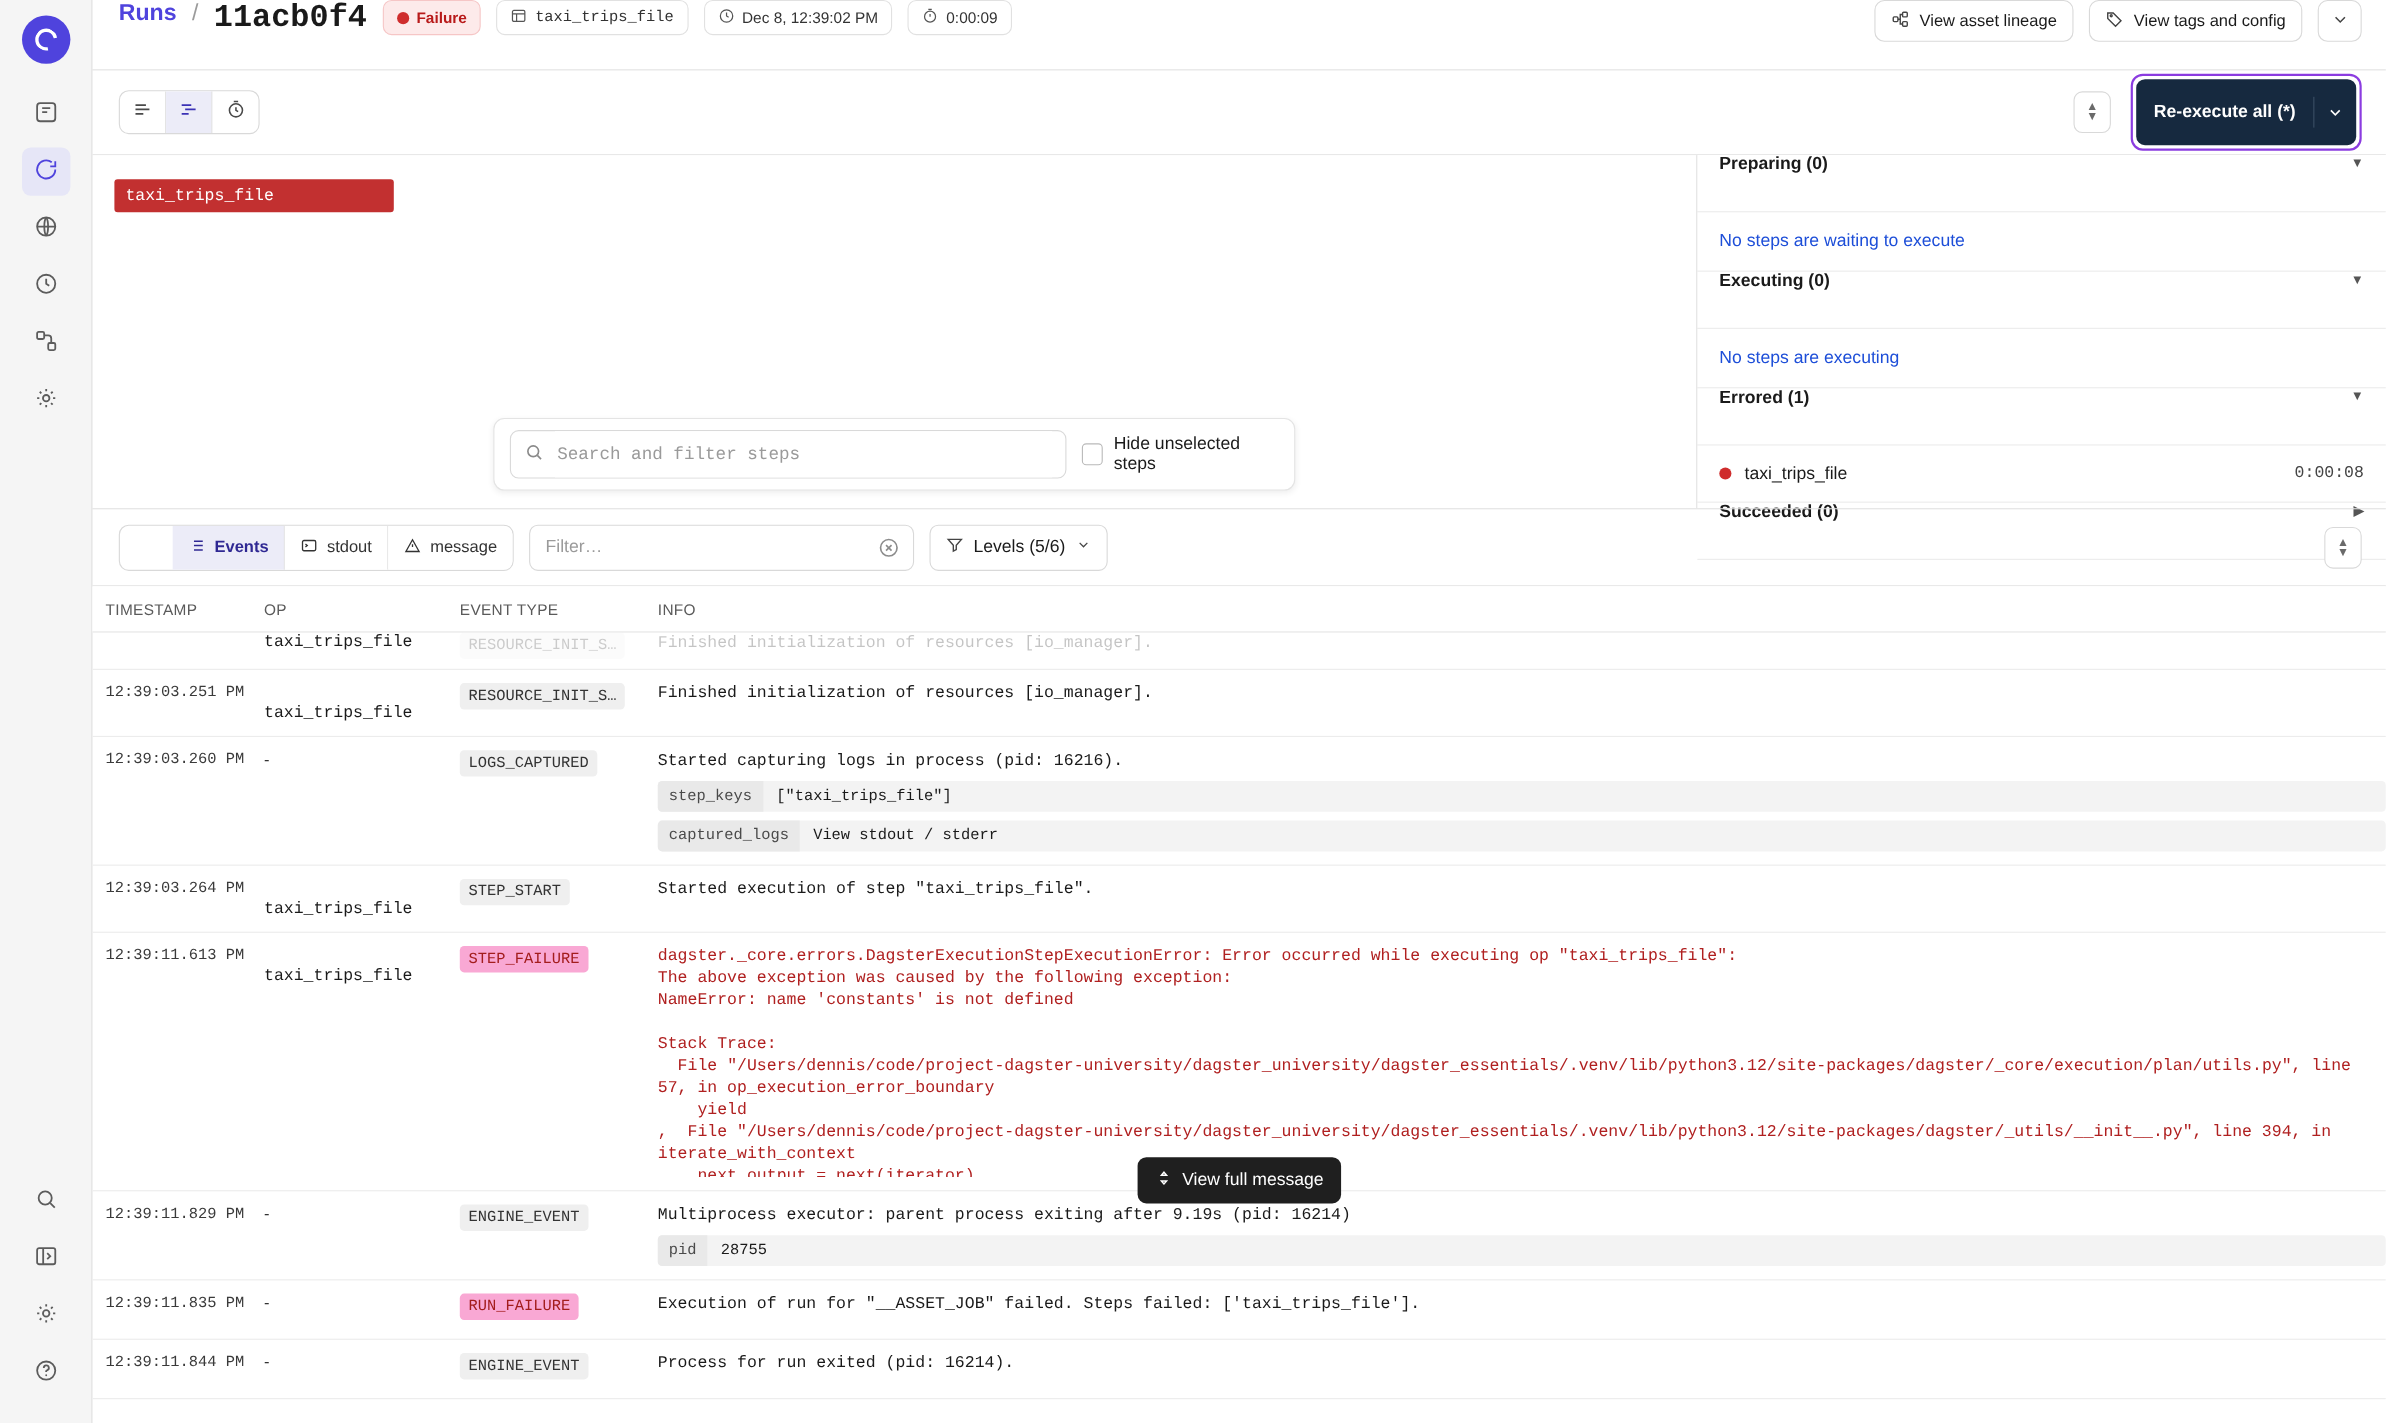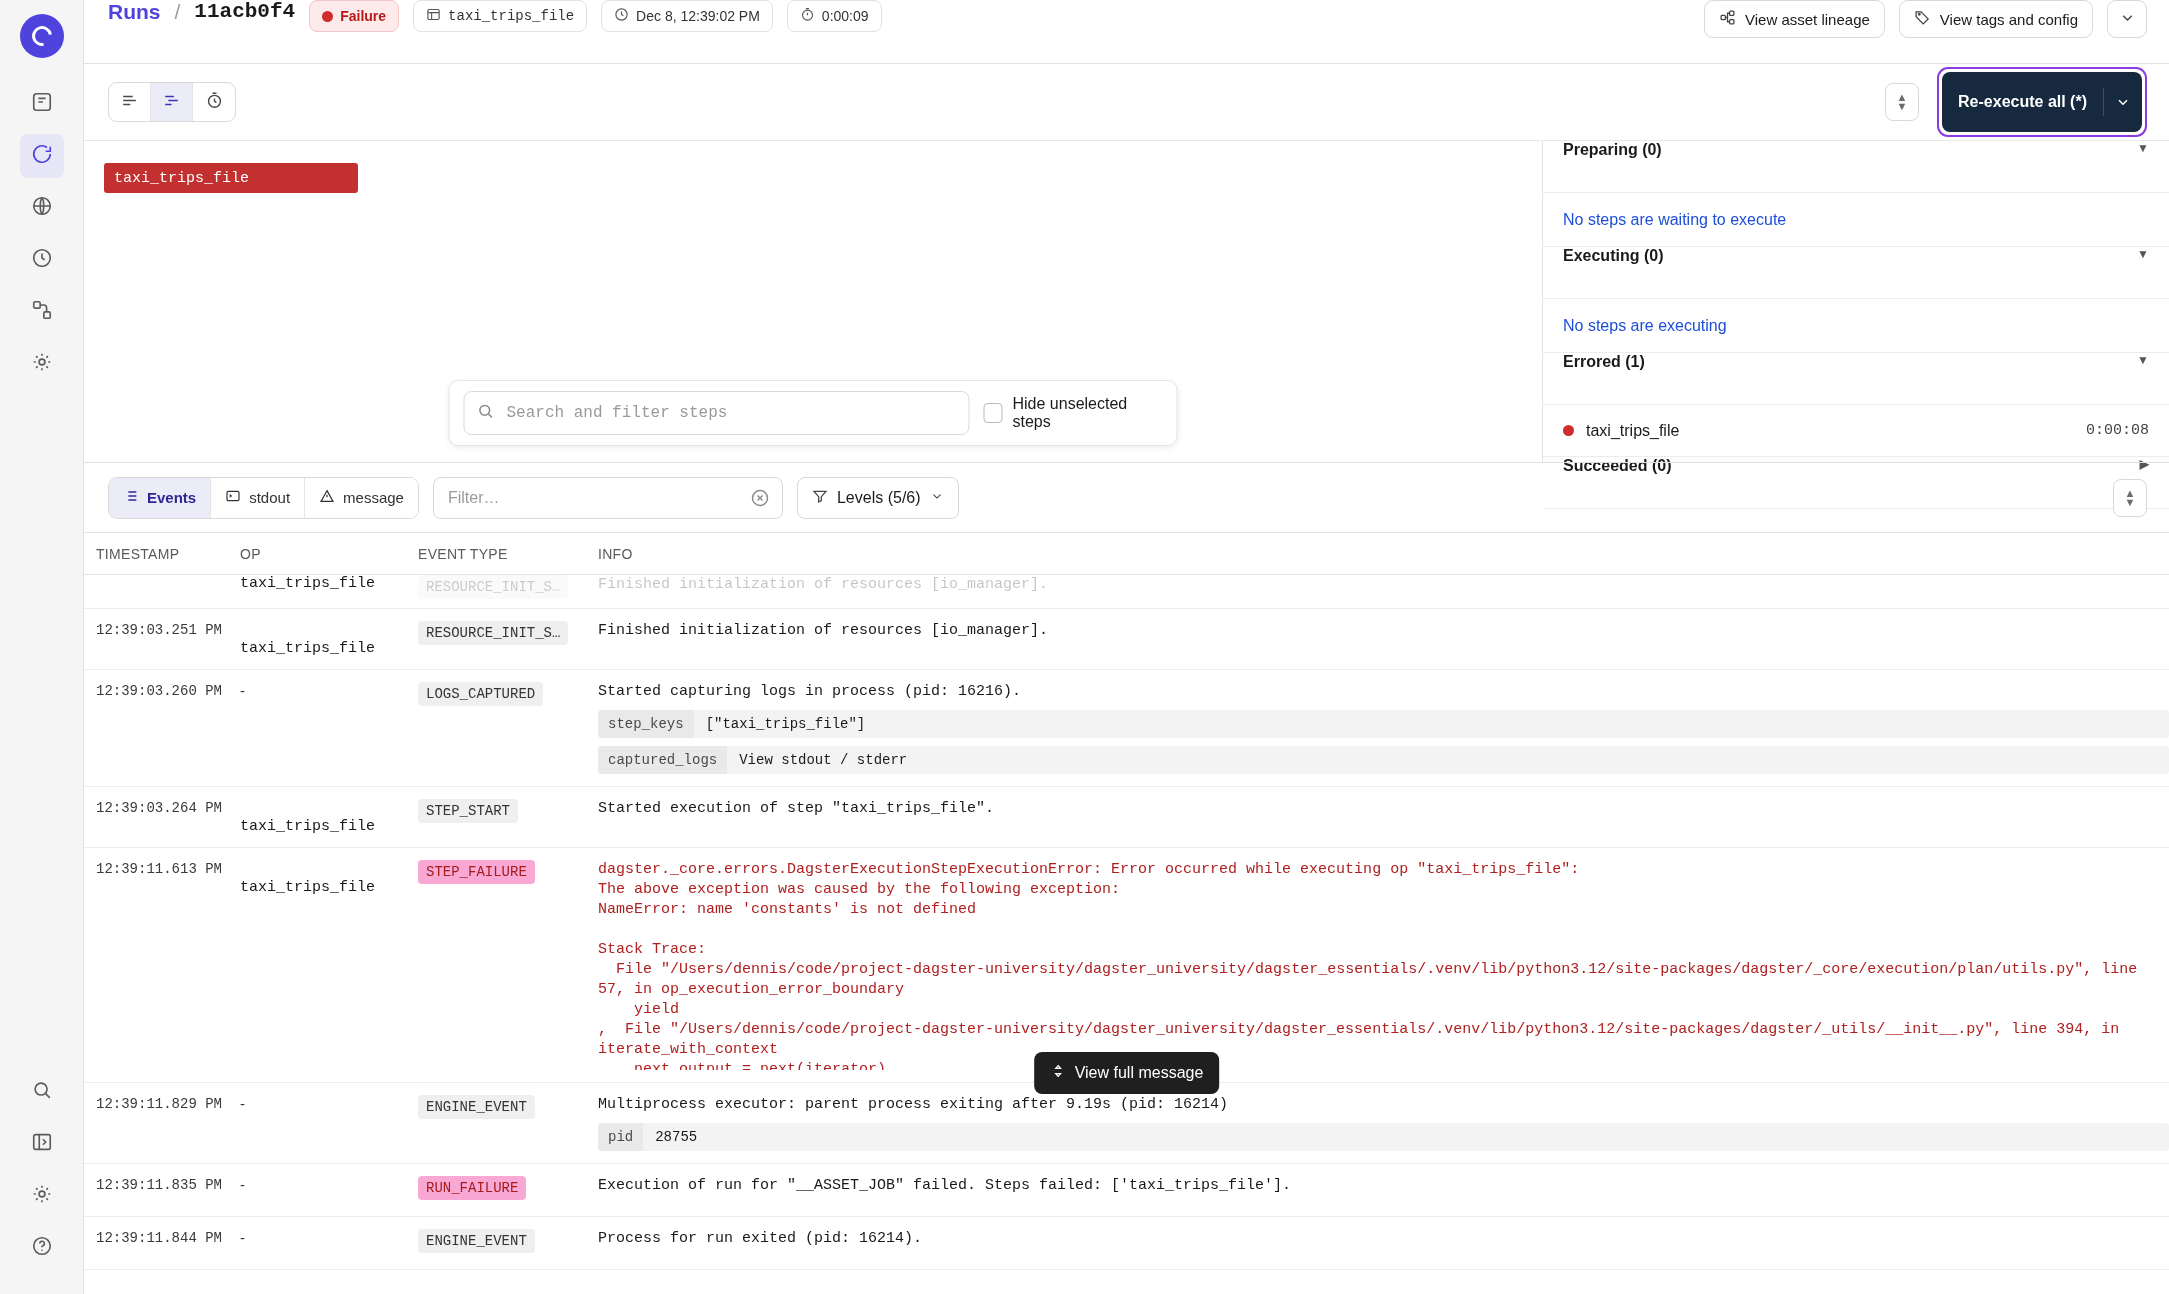--- a/index.html
+++ b/index.html
@@ -51,21 +51,21 @@
   
   .topbar {
     height: 64px; flex: 0 0 64px;
     border-bottom: 1px solid #e1e1e1;
     display: flex; 
     padding: 0 22px 0 24px;
     gap: 14px;
   }
   .crumb-link { color: #4f43dd; font-size: 21px; font-weight: 600; }
   .crumb-sep { color: #9b9b9b; font-size: 21px; }
-  .crumb-id { font-family: "Liberation Mono", monospace; font-size: 21px; font-weight: 700; color: #1a1a1a; }
+  .crumb-id { font-family: "Liberation Mono", monospace; font-size: 29px; font-weight: 700; color: #1a1a1a; }
 
   .pill {
     height: 32px; display: inline-flex; align-items: center; gap: 7px;
     padding: 0 12px; border-radius: 8px;
     border: 1px solid #e1e1e1; background: #ffffff;
     font-size: 14px; color: #333;
   }
   .pill.fail { background: #fdeaea; border-color: #f6c6c6; color: #b81a1a; font-weight: 600; }
   .dot-red { width: 11px; height: 11px; border-radius: 50%; background: #cf2d2d; display: inline-block; }
   .pill svg { width: 15px; height: 15px; }
@@ -166,21 +166,21 @@
   }
   .steps-row .name { font-family: "Liberation Sans", sans-serif; color: #1a1a1a; }
   .steps-row .time { margin-left: auto; font-family: "Liberation Mono", monospace; font-size: 15px; color: #444; }
 
   
   .logs { flex: 1 1 auto; display: flex; flex-direction: column; min-height: 0; border-top: 1px solid #e1e1e1; }
   .logs-toolbar {
     height: 70px; flex: 0 0 70px; display: flex; align-items: center; gap: 14px;
     padding: 0 22px 0 24px; border-bottom: 1px solid #e4e4e4;
   }
-  .tabset { display: inline-flex; border: 1px solid #d9d9d9; border-radius: 9px; overflow: hidden; }
+  .tabset { display: inline-flex; border: 1px solid #d9d9d9; border-radius: 9px; overflow: hidden; padding-left: 48px; }
   .tabset .tab {
     height: 40px; display: flex; align-items: center; gap: 8px; padding: 0 14px;
     border-right: 1px solid #e4e4e4; font-size: 15px; color: #333; background: #fff;
   }
   .tabset .tab:last-child { border-right: none; }
   .tabset .tab.on { background: #ececf8; color: #2f2893; font-weight: 600; }
   .tabset svg { width: 16px; height: 16px; }
   .filter-box {
     width: 350px; height: 42px; border: 1px solid #d9d9d9; border-radius: 8px;
     display: flex; align-items: center; padding: 0 12px; background: #fff;

